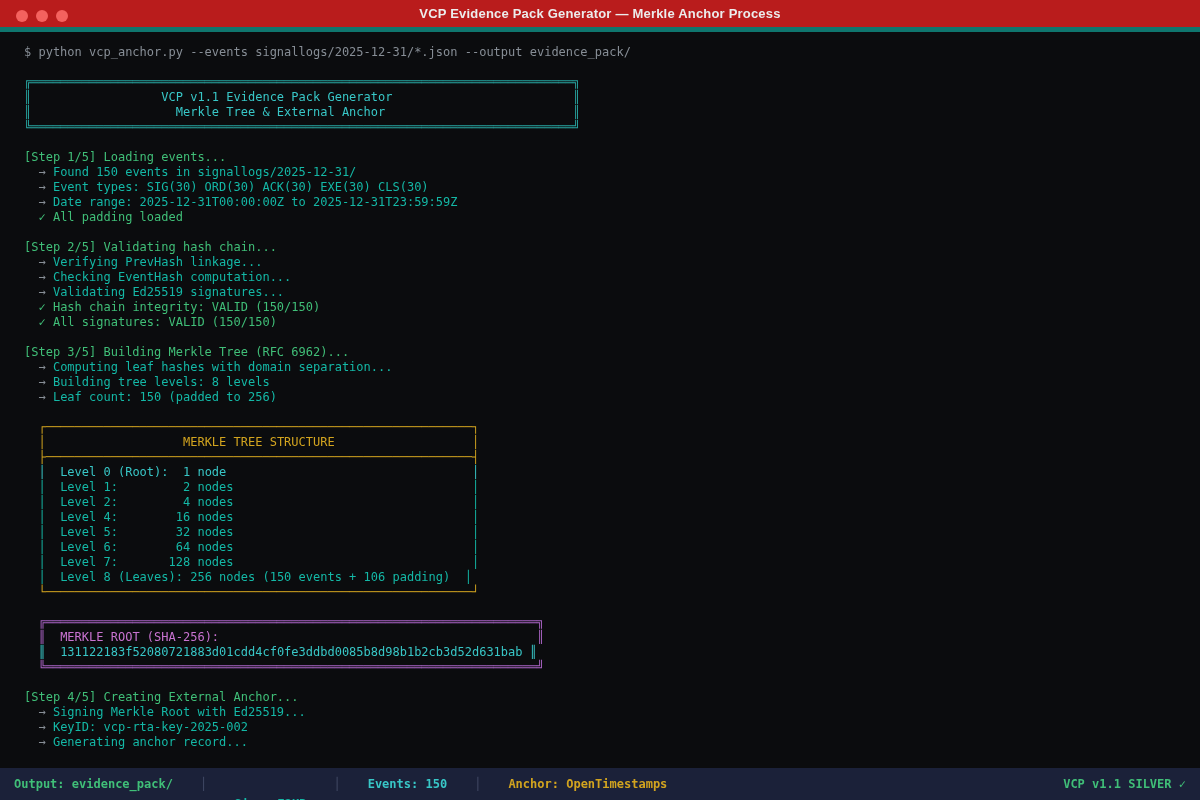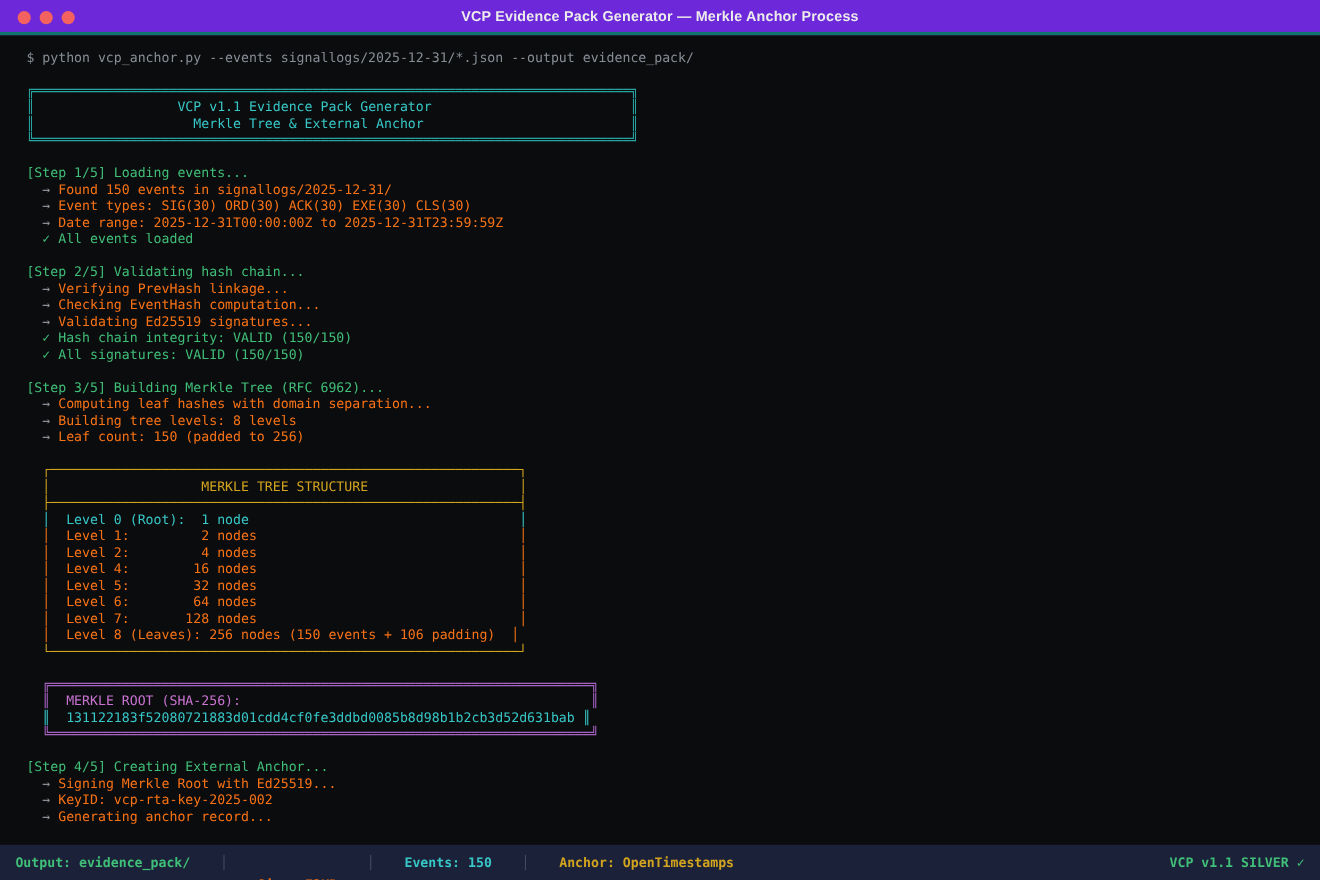--- a/index.html
+++ b/index.html
@@ -1,35 +1,35 @@
 <!DOCTYPE html>
 <html><head>
 <meta charset="utf-8">
 <style>
   * { margin: 0; padding: 0; box-sizing: border-box; }
   html, body { width: 1200px; height: 800px; background: #0b0c0e; overflow: hidden; }
   .window { width: 1200px; height: 800px; display: flex; flex-direction: column;
             font-family: "DejaVu Sans Mono", monospace; }
 
   
-  .titlebar { height: 32px; flex: 0 0 32px; background: #6d28d9; position: relative;
+  .titlebar { height: 32px; flex: 0 0 32px; background: #b91c1c; position: relative;
               display: flex; align-items: center; justify-content: center;
-              border-bottom: 3px solid #0f766e; }
+              border-bottom: 5px solid #0f766e; }
   .dots { position: absolute; left: 16px; top: 0; height: 32px; display: flex;
           align-items: center; gap: 8px; }
   .dot { width: 12px; height: 12px; border-radius: 50%; background: #f4625f; display: inline-block; }
   .win-title { color: #ececec; font-family: "Liberation Sans", sans-serif;
                font-size: 13px; font-weight: bold; letter-spacing: .2px; }
 
   
   .terminal { flex: 1 1 auto; background: #0b0c0e; padding: 13px 0 0 24px; overflow: hidden; }
   .tline { white-space: pre; height: 15px; line-height: 15px; font-size: 12px;
            font-family: "DejaVu Sans Mono", monospace; }
 
-  .fg      { color: #f97316; margin-top: 40px; }
+  .fg      { color: #14b8a6; margin-top: 40px; }
   .dim     { color: #878e96; }
   .green   { color: #40bf78; }
   .cyan    { color: #38c7c7; }
   .teal    { color: #28a5a0; }
   .yellow  { color: #d2a41f; }
   .magenta { color: #a863c2; }
   .magtext { color: #c973d1; margin-top: 48px; }
 
   
   .statusbar { height: 32px; flex: 0 0 32px; background: #1b2139; display: flex;
@@ -63,21 +63,21 @@
           <div class="tline"><span class="teal">║</span><span class="cyan">                  VCP v1.1 Evidence Pack Generator                         </span><span class="teal">║</span></div>
           <div class="tline"><span class="teal">║</span><span class="cyan">                    Merkle Tree &amp; External Anchor                          </span><span class="teal">║</span></div>
           <div class="tline"><span class="teal">╚═══════════════════════════════════════════════════════════════════════════╝</span></div>
         </div>
         <div class="tline">&nbsp;</div>
         <div>
           <div class="tline"><span class="green">[Step 1/5] Loading events...</span></div>
           <div class="tline"><span class="dim">  → </span><span class="fg">Found 150 events in signallogs/2025-12-31/</span></div>
           <div class="tline"><span class="dim">  → </span><span class="fg">Event types: SIG(30) ORD(30) ACK(30) EXE(30) CLS(30)</span></div>
           <div class="tline"><span class="dim">  → </span><span class="fg">Date range: 2025-12-31T00:00:00Z to 2025-12-31T23:59:59Z</span></div>
-          <div class="tline"><span class="green">  ✓ </span><span class="green">All events loaded</span></div>
+          <div class="tline"><span class="green">  ✓ </span><span class="green">All padding loaded</span></div>
         </div>
         <div class="tline">&nbsp;</div>
         <div>
           <div class="tline"><span class="green">[Step 2/5] Validating hash chain...</span></div>
           <div class="tline"><span class="dim">  → </span><span class="fg">Verifying PrevHash linkage...</span></div>
           <div class="tline"><span class="dim">  → </span><span class="fg">Checking EventHash computation...</span></div>
           <div class="tline"><span class="dim">  → </span><span class="fg">Validating Ed25519 signatures...</span></div>
           <div class="tline"><span class="green">  ✓ </span><span class="green">Hash chain integrity: VALID (150/150)</span></div>
           <div class="tline"><span class="green">  ✓ </span><span class="green">All signatures: VALID (150/150)</span></div>
         </div>

